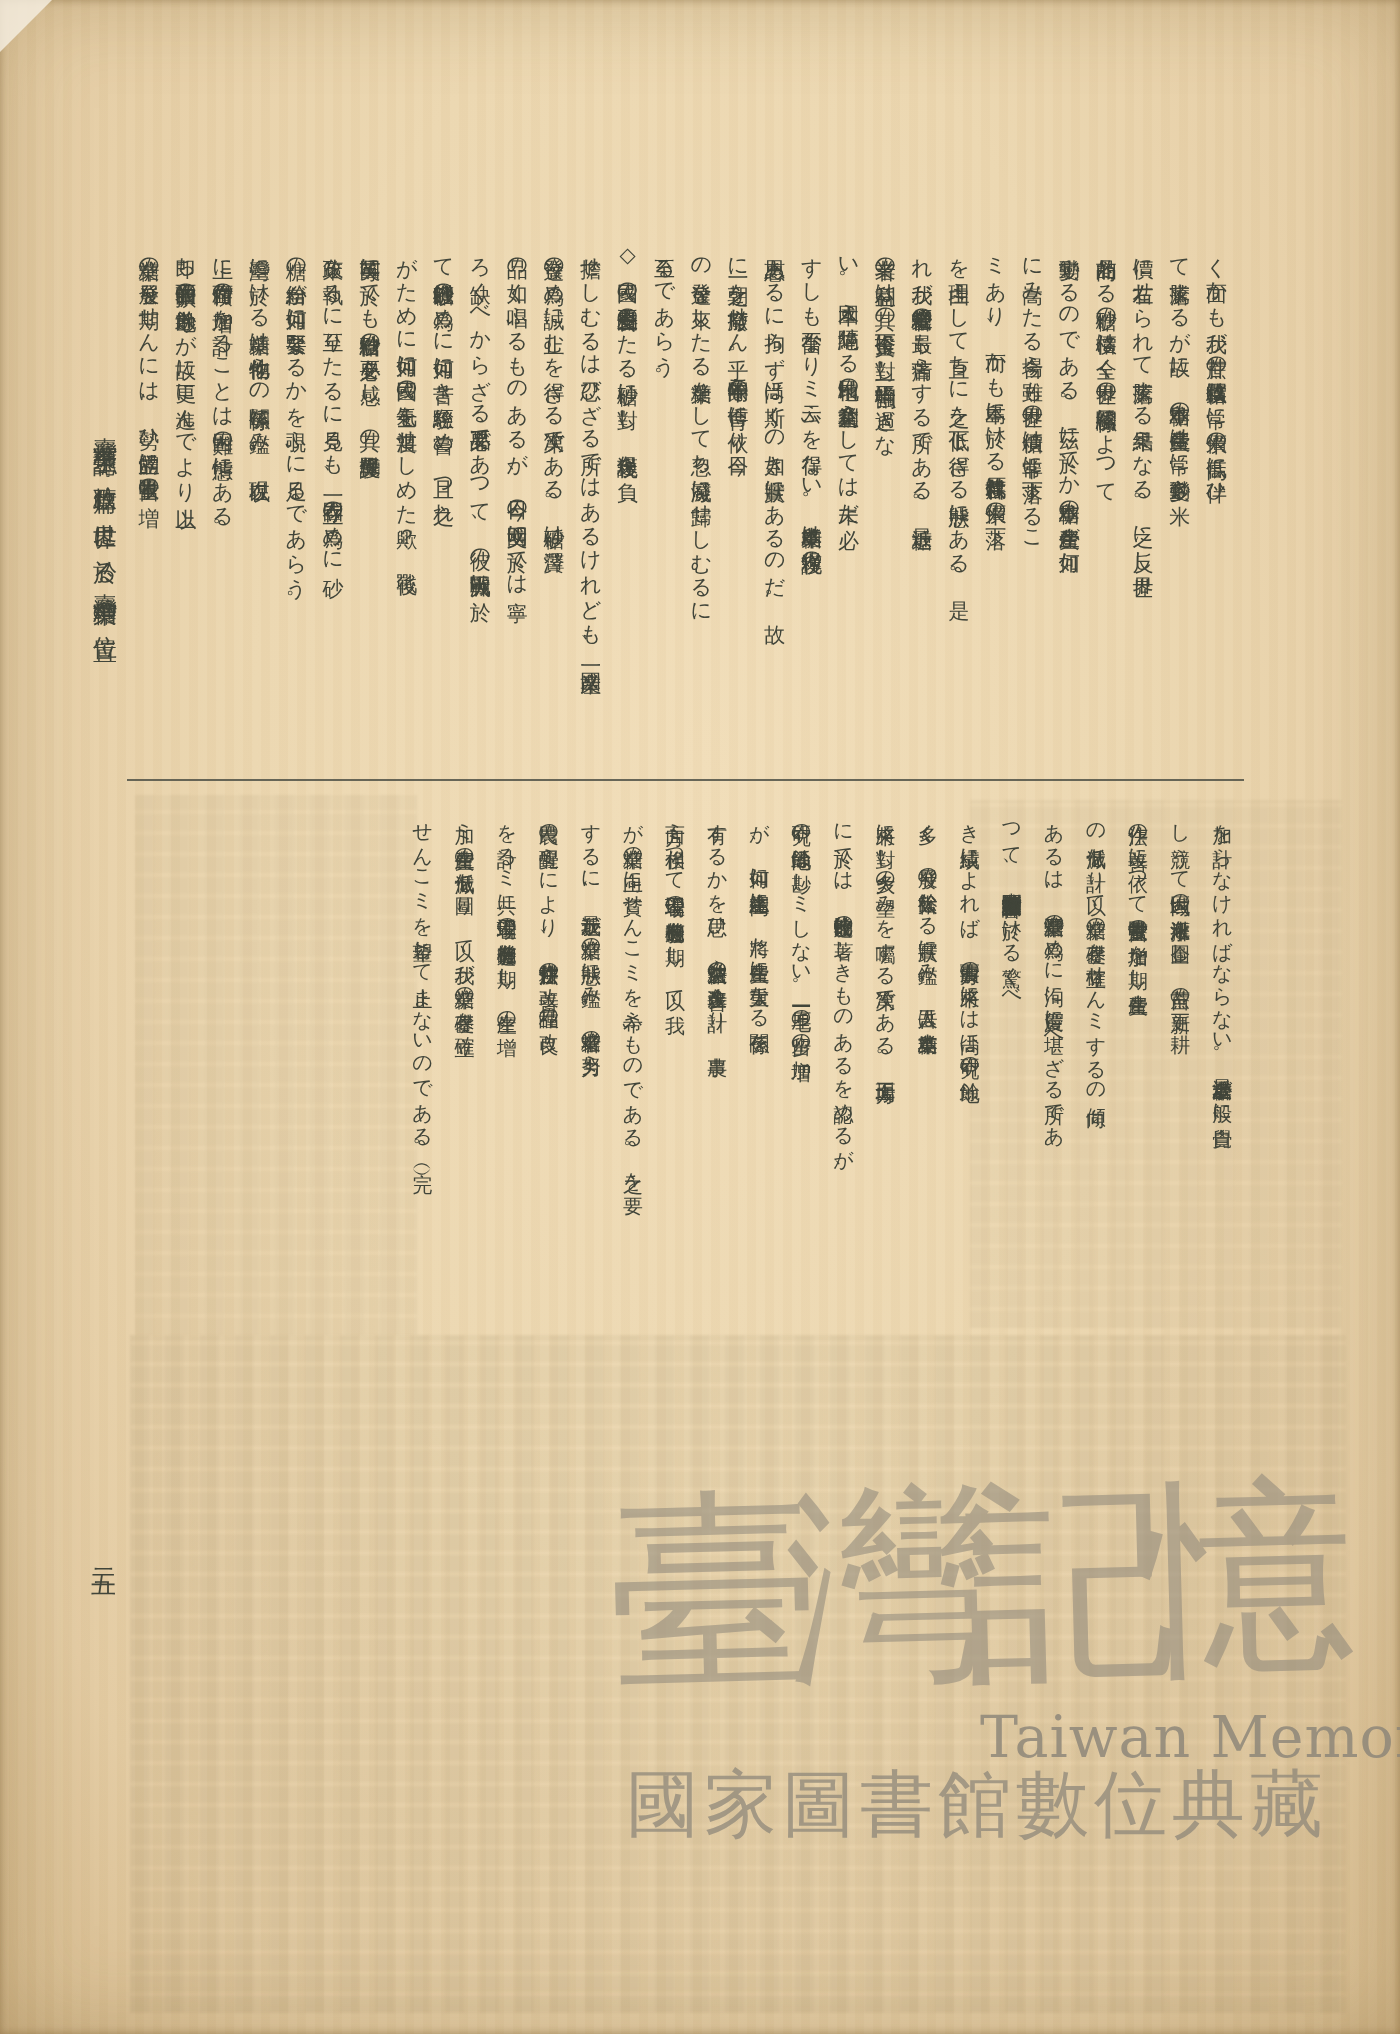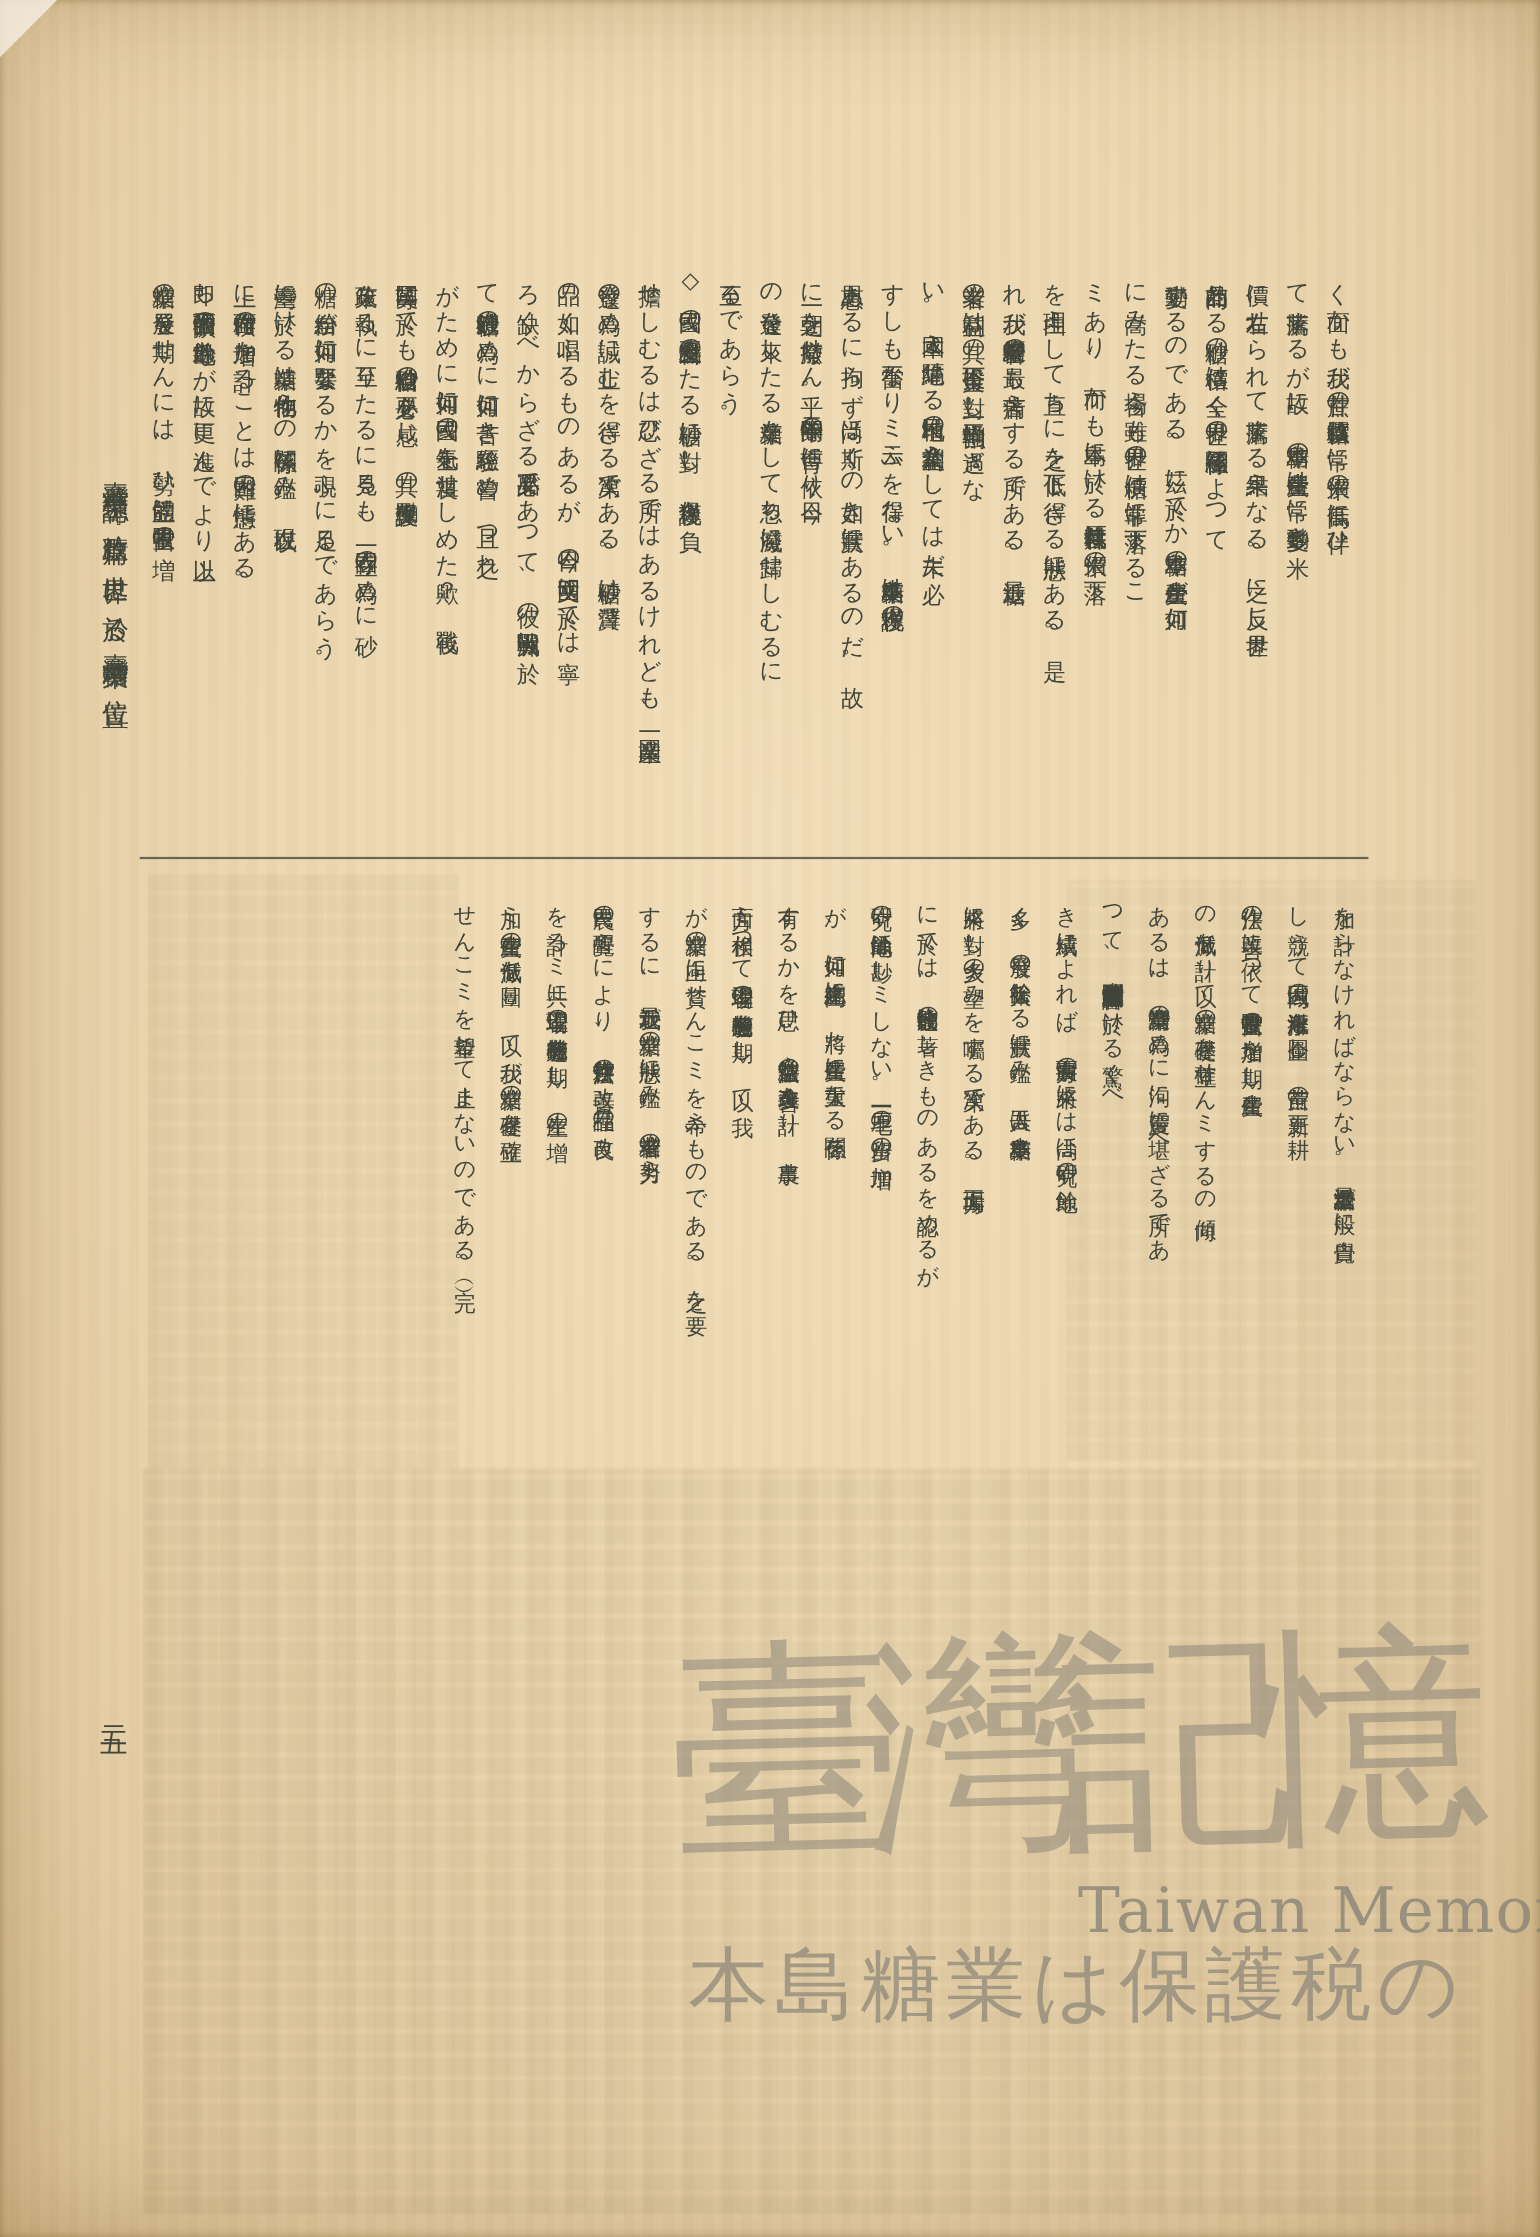--- a/index.html
+++ b/index.html
@@ -148,15 +148,15 @@
     </div>
 
   <div class="vcol running-title">臺灣糖業全誌　『糖政篇』　世界に於る臺灣糖業の位置</div>
 
   <div class="vcol page-number">二五</div>
 
   <div class="wm-cjk">臺灣記憶</div>
 
   <div class="wm-latin">Taiwan Memory</div>
 
-  <div class="wm-sub">本島糖業は保護税の</div>
+  <div class="wm-sub">國家圖書館數位典藏</div>
 
 </div>
 
 </body></html>

